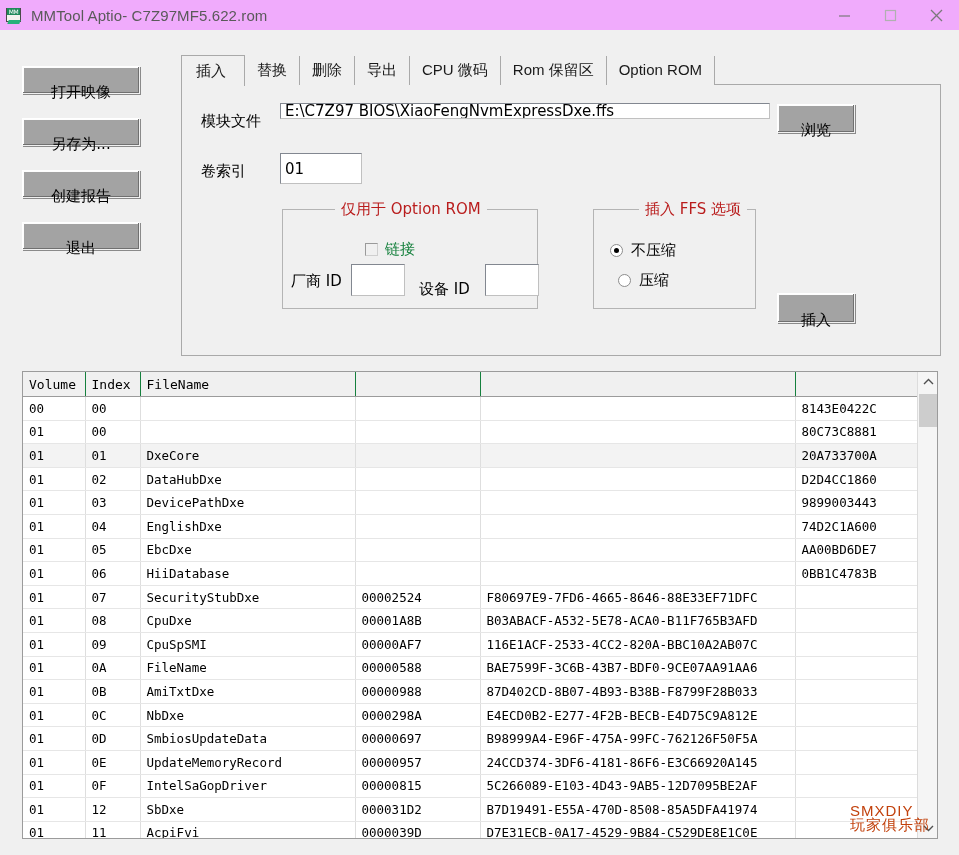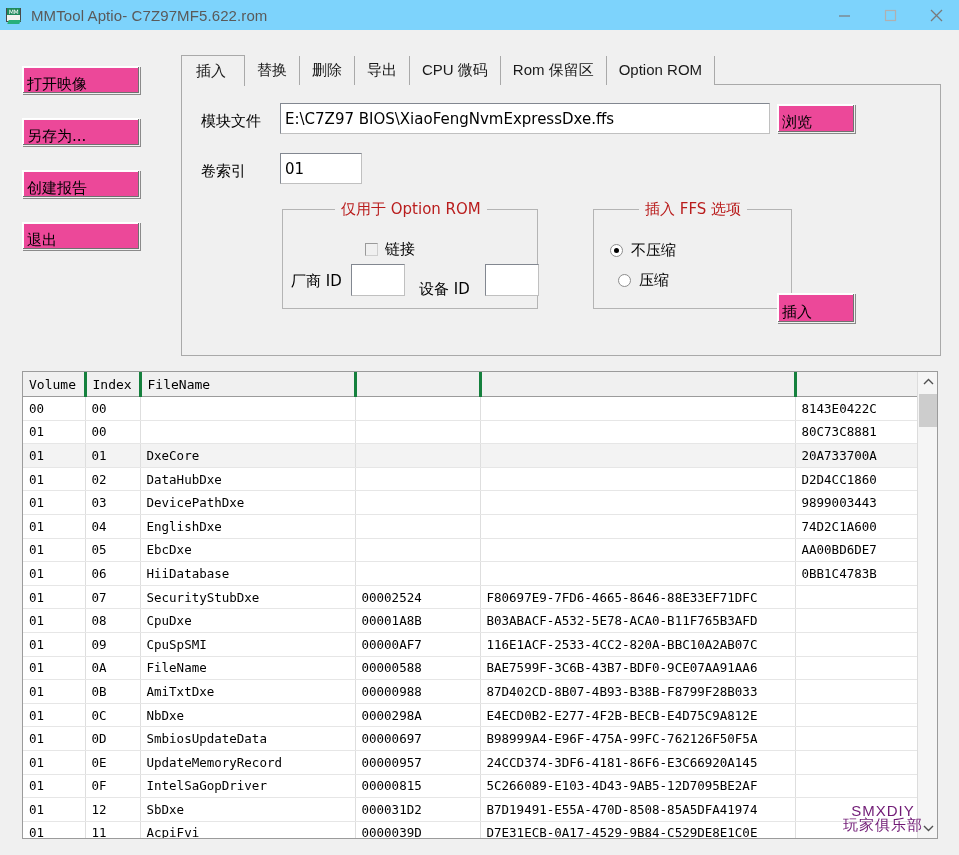--- a/index.html
+++ b/index.html
@@ -18,21 +18,21 @@
     height: 855px;
     background: #f0f0f0;
     overflow: hidden;
   }
 
   
   .titlebar {
     position: absolute;
     left: 0; top: 0;
     width: 959px; height: 30px;
-    background: #7dd3fc;
+    background: #f0abfc;
     display: flex;
     align-items: center;
   }
   .app-icon {
     width: 17px; height: 17px;
     margin-left: 6px; margin-right: 8px;
     position: relative;
     flex: 0 0 auto;
   }
   .app-icon .sheet {
@@ -78,31 +78,31 @@
   .sidebtns {
     position: absolute;
     left: 22px; top: 66px;
     width: 120px;
   }
   .btn95 {
     display: block;
     width: 118px;
     height: 28px;
     line-height: 26px;
-    text-align: left;
-    font-size: 15px;
-    color: #000;
-    background: #ec4899;
+    text-align: center;
+    font-size: 15px;
+    color: #000;
+    background: #a3a3a3;
     border: 1px solid #f0f0f0;
     border-top-color: #ffffff;
     border-left-color: #ffffff;
     box-shadow: inset -1px -1px 0 #707070, inset 1px 1px 0 #fdfdfd,
                 1px 1px 0 #8a8a8a;
     font-family: "DejaVu Sans", "Liberation Sans", sans-serif;
-    padding: 4px; margin: 0;
+    padding: 12px; margin: 0;
     cursor: default;
     box-sizing: border-box;
   }
   .sidebtns .btn95 { margin-bottom: 24px; }
 
   
   .tabstrip {
     position: absolute;
     left: 181px; top: 55px;
     height: 30px;
@@ -177,21 +177,21 @@
     font-size: 15px;
     color: #b91c1c;
     font-family: "DejaVu Sans", "Liberation Sans", sans-serif;
     white-space: nowrap;
   }
 
   .chkrow {
     position: absolute;
     display: flex; align-items: center;
     font-size: 15px;
-    color: #000000;
+    color: #15803d;
     font-family: "DejaVu Sans", "Liberation Sans", sans-serif;
   }
   .chkbox {
     width: 13px; height: 13px;
     background: #f0f0f0;
     border: 1px solid #cfcfcf;
     border-top-color: #9a9a9a;
     border-left-color: #9a9a9a;
     margin-right: 7px;
     box-sizing: border-box;
@@ -236,21 +236,21 @@
   table.grid {
     border-collapse: collapse;
     width: 895px;
     table-layout: fixed;
     font-family: "DejaVu Sans Mono", "Liberation Mono", monospace;
     font-size: 12.5px;
   }
   table.grid th {
     height: 22px;
     background: #f0f0f0;
-    border-right: 3px solid #15803d;
+    border-right: 1px solid #15803d;
     border-bottom: 1px solid #9b9b9b;
     text-align: left;
     padding-left: 6px;
     font-weight: normal;
     color: #000;
     font-size: 13px;
   }
   table.grid td {
     height: 20.6px;
     border-right: 1px solid #dedede;
@@ -279,23 +279,23 @@
   .vscroll .thumb {
     position: absolute;
     left: 1px; top: 22px;
     width: 18px; height: 33px;
     background: #cdcdcd;
   }
 
   
   .watermark {
     position: absolute;
-    right: 14px; bottom: 4px;
-    text-align: center;
-    color: #701a75;
+    right: 7px; bottom: 4px;
+    text-align: left;
+    color: #c2410c;
     pointer-events: none;
     line-height: 1.05;
     z-index: 2;
   }
   .watermark .wm1 { font-size: 15px; letter-spacing: 1px; font-family: "Liberation Sans", sans-serif; }
   .watermark .wm2 { font-size: 15px; letter-spacing: 1px; font-family: "DejaVu Sans", sans-serif; }
 
   
   .modal {
     position: absolute;
@@ -429,39 +429,39 @@
     <div class="tab">删除</div>
     <div class="tab">导出</div>
     <div class="tab">CPU 微码</div>
     <div class="tab">Rom 保留区</div>
     <div class="tab last">Option ROM</div>
   </div>
 
   <div class="tabpanel">
 
     <div class="fieldlabel" style="left:19px; top:27px;">模块文件</div>
-    <div class="textinput" style="left:98px; top:18px; width:490px; height:31px;">E:\C7Z97 BIOS\XiaoFengNvmExpressDxe.ffs</div>
+    <div class="textinput" style="left:98px; top:18px; width:490px; height:16px;">E:\C7Z97 BIOS\XiaoFengNvmExpressDxe.ffs</div>
     <div class="btn95" style="position:absolute; left:595px; top:19px; width:78px; height:29px; line-height:27px;">浏览</div>
 
     <div class="fieldlabel" style="left:19px; top:77px;">卷索引</div>
     <div class="textinput" style="left:98px; top:68px; width:82px; height:31px;">01</div>
 
     <div class="groupbox" style="left:100px; top:124px; width:256px; height:100px;">
       <div class="gtitle" style="left:52px;">仅用于 Option ROM</div>
       <div class="chkrow" style="left:82px; top:30px;">
         <span class="chkbox"></span>
         <span>链接</span>
       </div>
       <div class="fieldlabel" style="left:8px; top:62px;">厂商 ID</div>
       <div class="textinput" style="left:68px; top:54px; width:54px; height:32px;"></div>
       <div class="fieldlabel" style="left:136px; top:62px;margin-top:8px;">设备 ID</div>
       <div class="textinput" style="left:202px; top:54px; width:54px; height:32px;"></div>
     </div>
 
-    <div class="groupbox" style="left:411px; top:124px; width:199px; height:100px;">
+    <div class="groupbox" style="left:411px; top:124px; width:163px; height:100px;">
       <div class="gtitle" style="left:45px;">插入 FFS 选项</div>
       <div class="radiorow" style="left:16px; top:31px;">
         <span class="radio checked"></span>
         <span>不压缩</span>
       </div>
       <div class="radiorow" style="left:24px; top:61px;">
         <span class="radio"></span>
         <span>压缩</span>
       </div>
     </div>

